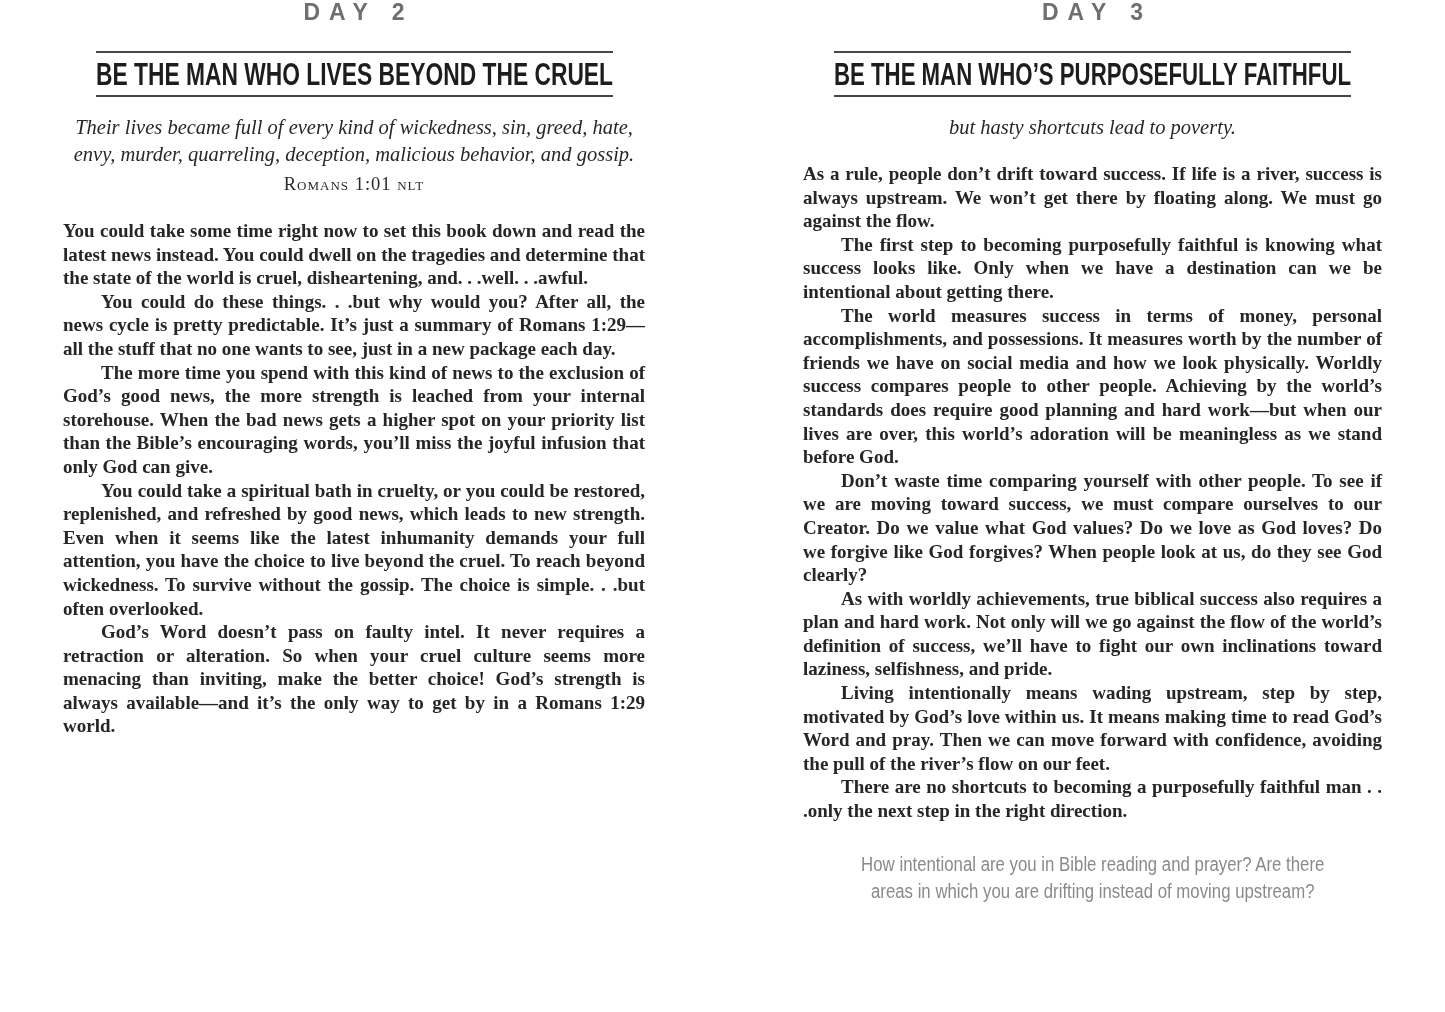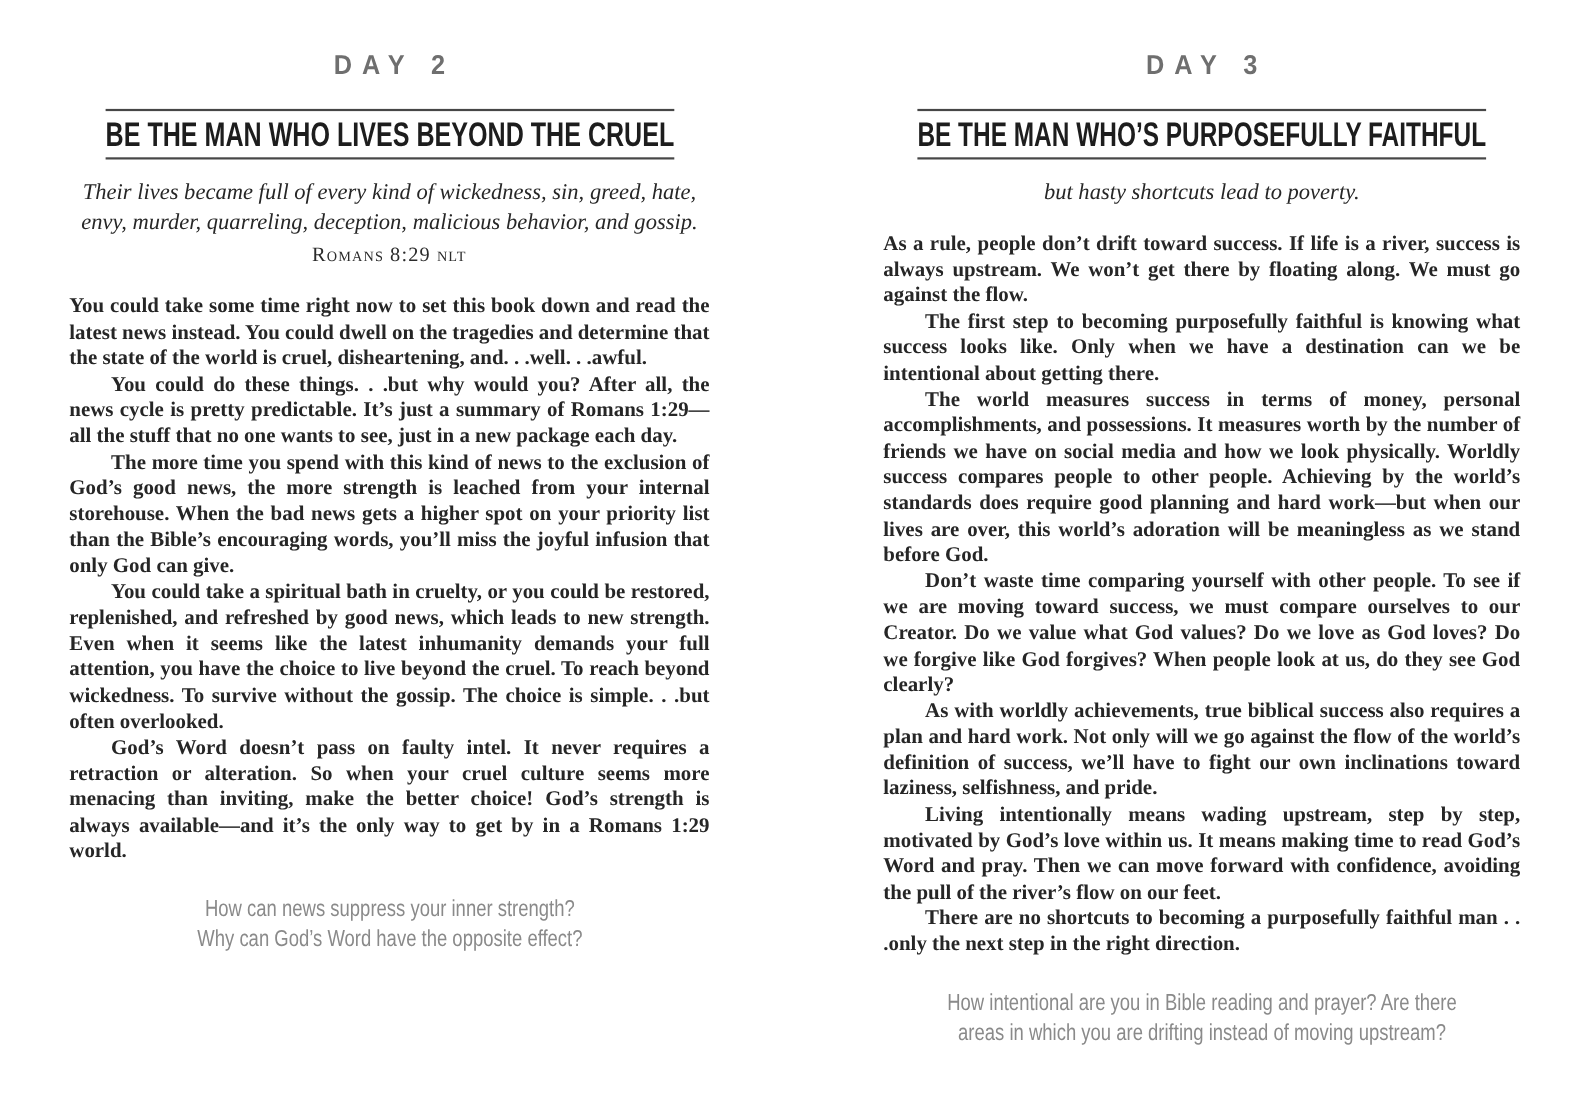--- a/index.html
+++ b/index.html
@@ -14,21 +14,20 @@
     font-family: "Liberation Serif", serif;
   }
   .spread {
     display: flex;
     width: 1445px;
     height: 1012px;
     background: #ffffff;
   }
   .page {
     box-sizing: border-box;
-    padding-top: 48px;
   }
   .page-left  { width: 582px; margin-left: 63px; }
   .page-right { width: 579px; margin-left: 158px; }
 
   .day-label {
     text-align: center;
     font-family: "Liberation Sans", sans-serif;
     font-weight: 700;
     font-size: 23px;
     letter-spacing: 9px;
@@ -117,34 +116,28 @@
     <div class="title-block">
       <hr class="rule">
       <svg class="title-svg" viewBox="0 0 517 42">
         <text x="258.5" y="32" text-anchor="middle" textLength="517" lengthAdjust="spacingAndGlyphs">BE THE MAN WHO LIVES BEYOND THE CRUEL</text>
       </svg>
       <hr class="rule">
     </div>
     <div class="scripture">
       <div>Their lives became full of every kind of wickedness, sin, greed, hate,</div>
       <div>envy, murder, quarreling, deception, malicious behavior, and gossip.</div>
-      <div class="scripture-ref">Romans 8:29 nlt</div>
+      <div class="scripture-ref">Romans 1:01 nlt</div>
     </div>
     <div class="body-text">
       <p class="first">You could take some time right now to set this book down and read the latest news instead. You could dwell on the tragedies and determine that the state of the world is cruel, disheartening, and. . .well. . .awful.</p>
       <p>You could do these things. . .but why would you? After all, the news cycle is pretty predictable. It’s just a summary of Romans 1:29—all the stuff that no one wants to see, just in a new package each day.</p>
       <p>The more time you spend with this kind of news to the exclusion of God’s good news, the more strength is leached from your internal storehouse. When the bad news gets a higher spot on your priority list than the Bible’s encouraging words, you’ll miss the joyful infusion that only God can give.</p>
       <p>You could take a spiritual bath in cruelty, or you could be restored, replenished, and refreshed by good news, which leads to new strength. Even when it seems like the latest inhumanity demands your full attention, you have the choice to live beyond the cruel. To reach beyond wickedness. To survive without the gossip. The choice is simple. . .but often overlooked.</p>
       <p>God’s Word doesn’t pass on faulty intel. It never requires a retraction or alteration. So when your cruel culture seems more menacing than inviting, make the better choice! God’s strength is always available—and it’s the only way to get by in a Romans 1:29 world.</p>
-    </div>
-    <div class="questions">
-      <div class="questions-inner">
-        <div>How can news suppress your inner strength?</div>
-        <div>Why can God’s Word have the opposite effect?</div>
-      </div>
     </div>
   </div>
 
   <div class="page page-right">
     <div class="day-label">DAY 3</div>
     <div class="title-block">
       <hr class="rule">
       <svg class="title-svg" viewBox="0 0 517 42">
         <text x="258.5" y="32" text-anchor="middle" textLength="517" lengthAdjust="spacingAndGlyphs">BE THE MAN WHO’S PURPOSEFULLY FAITHFUL</text>
       </svg>

